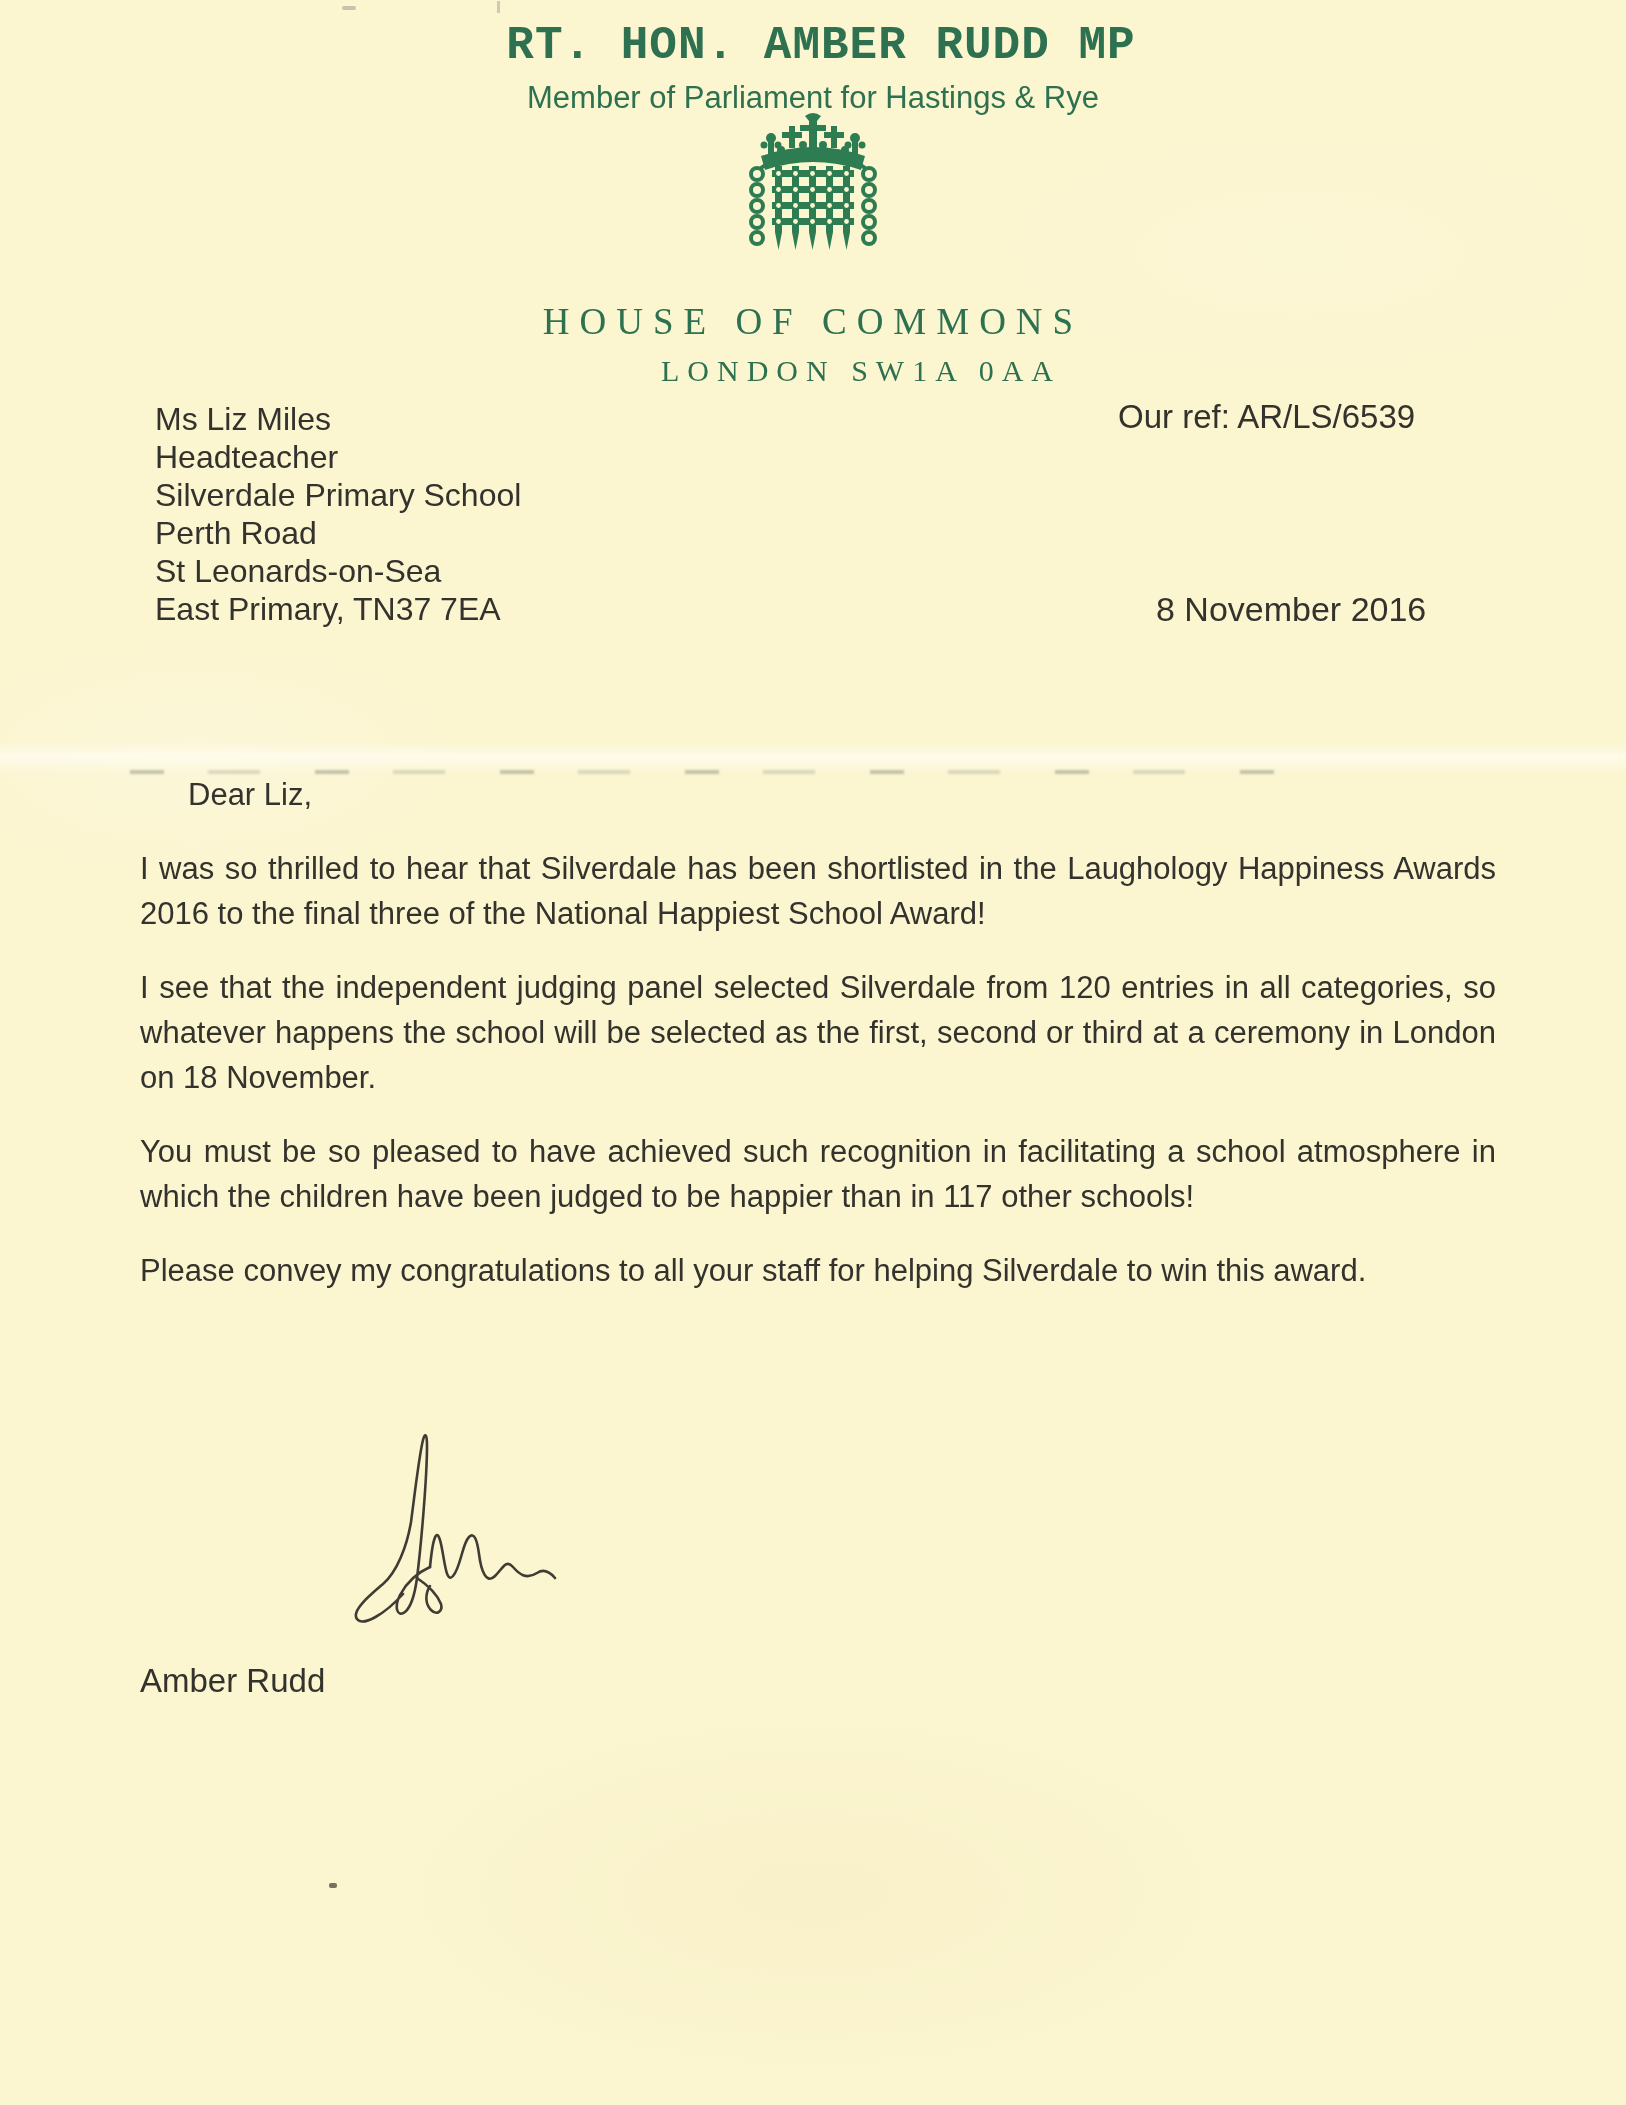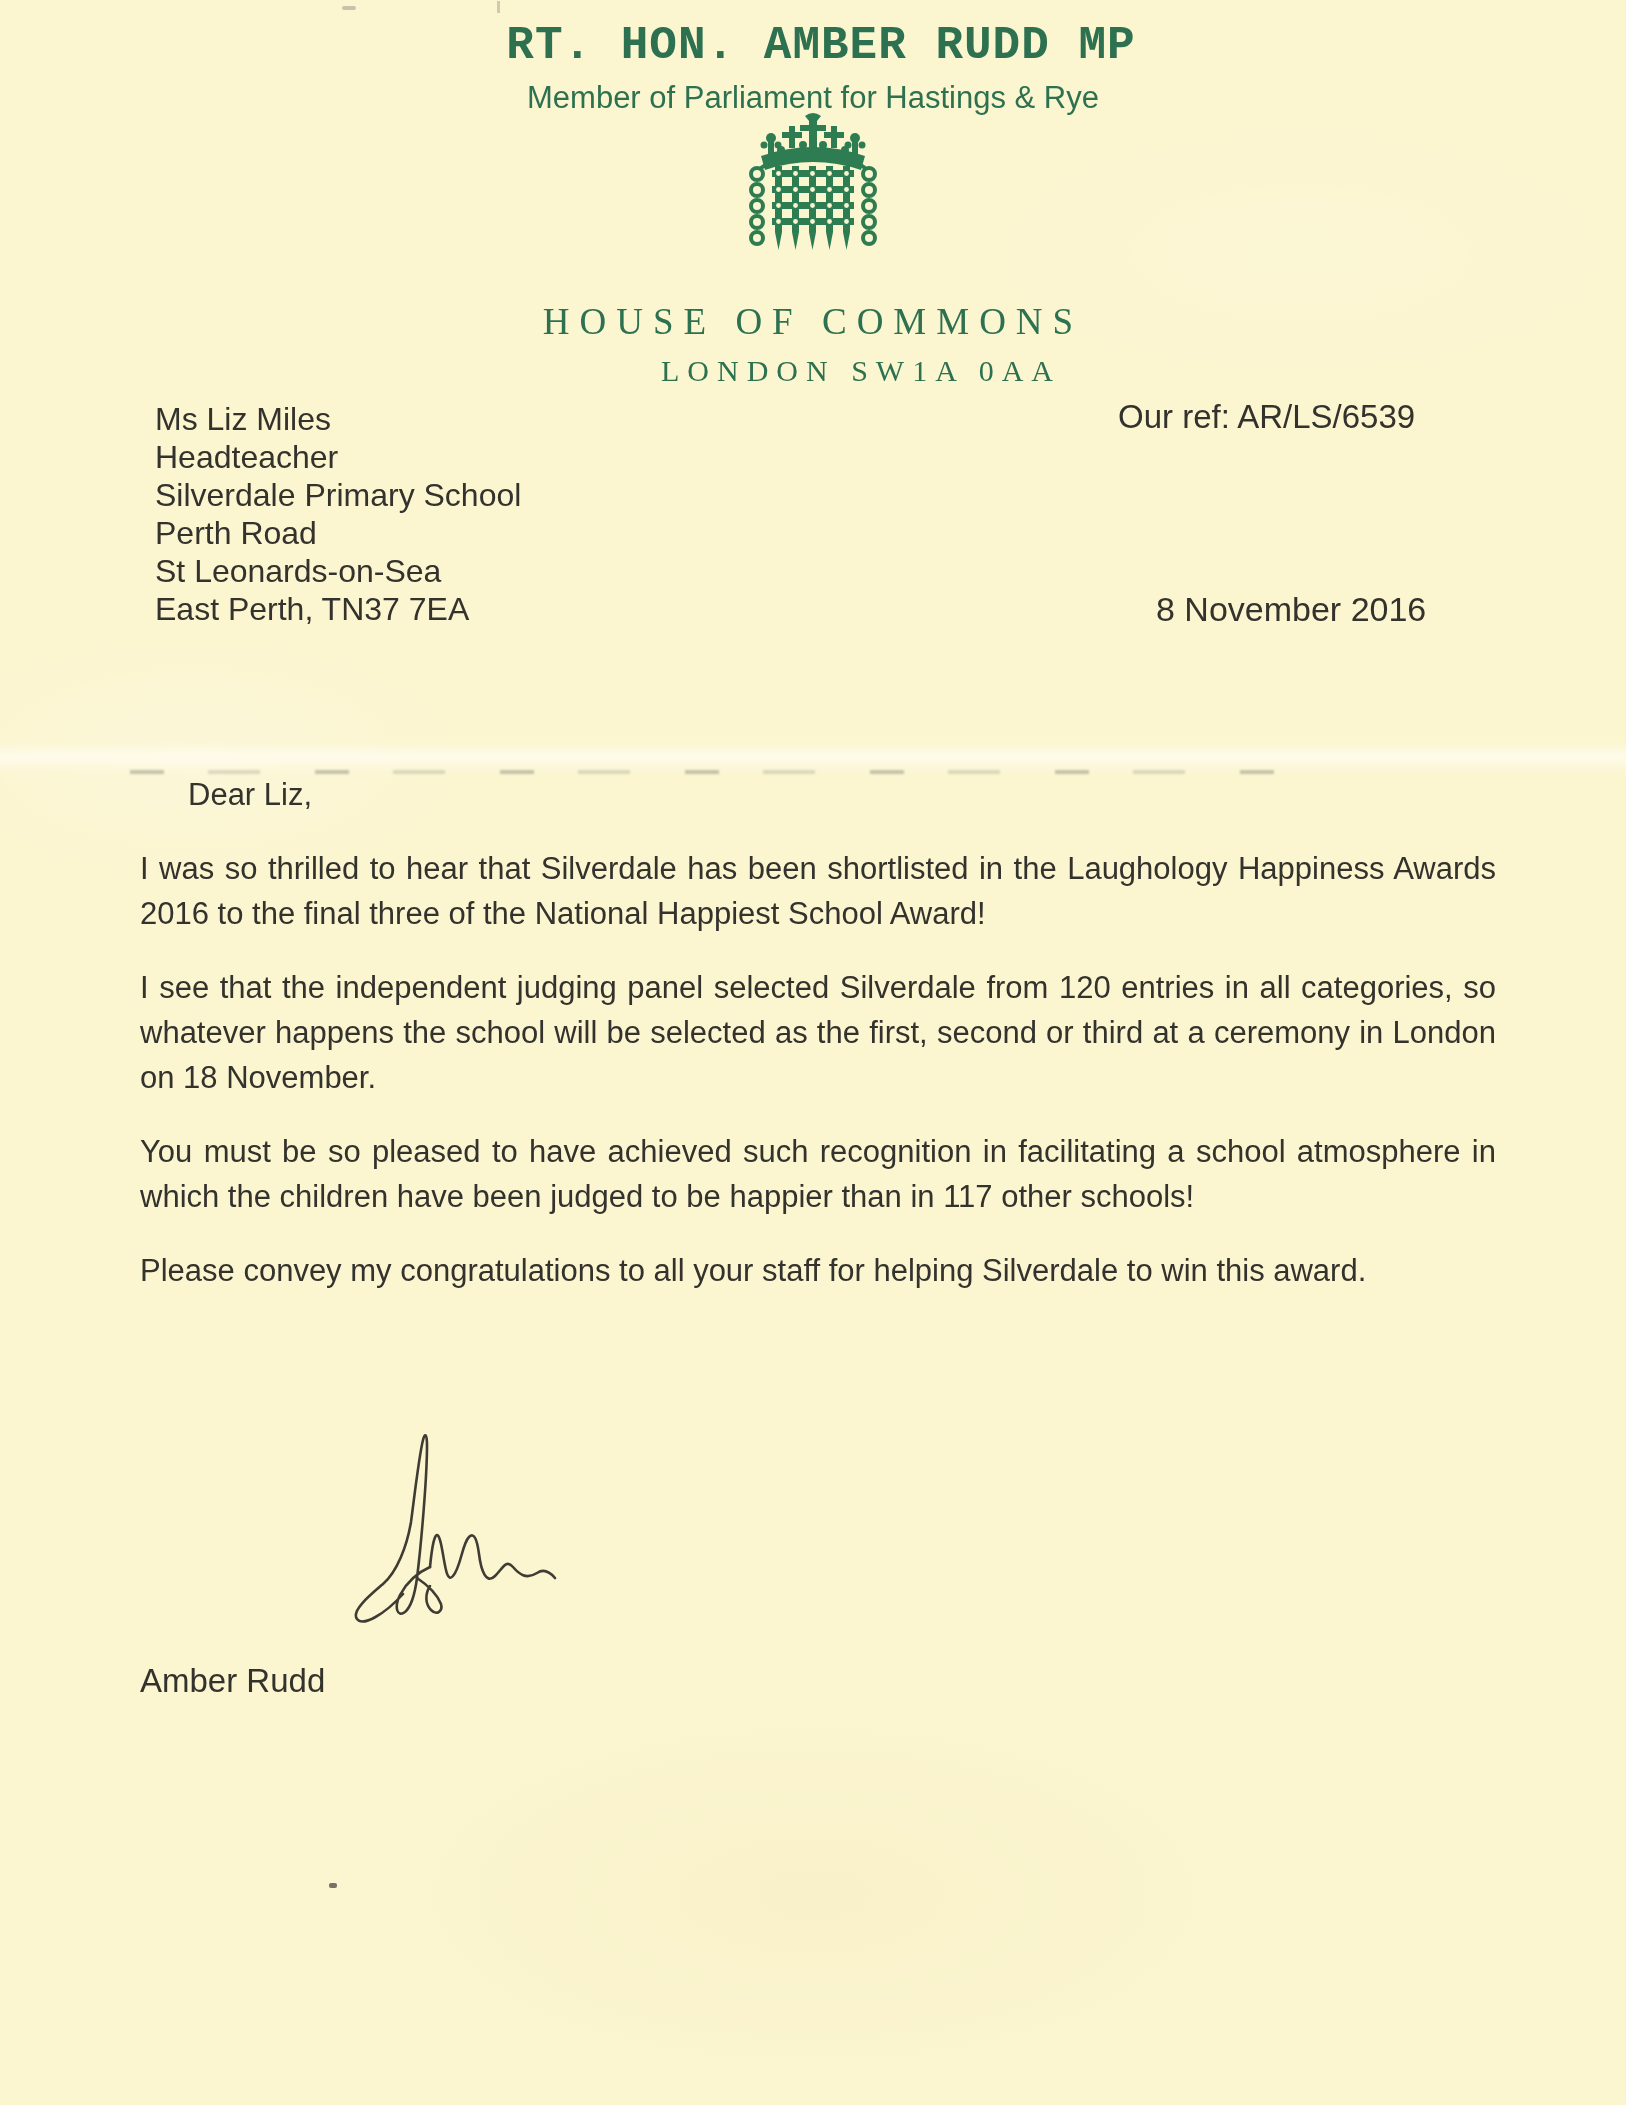--- a/index.html
+++ b/index.html
@@ -183,21 +183,21 @@
 
   <div class="our-ref">Our ref: AR/LS/6539</div>
   <div class="date">8 November 2016</div>
 
   <div class="recipient">
     <div>Ms Liz Miles</div>
     <div>Headteacher</div>
     <div>Silverdale Primary School</div>
     <div>Perth Road</div>
     <div>St Leonards-on-Sea</div>
-    <div>East Perth, TN37 7EA</div>
+    <div>East Primary, TN37 7EA</div>
   </div>
 
   <div class="scan-band"></div>
   <div class="scan-dashes"></div>
   <div class="speck-a"></div>
   <div class="speck-b"></div>
   <div class="speck-c"></div>
 
   <div class="letter-body">
     <p class="no-just">Dear Liz,</p>

